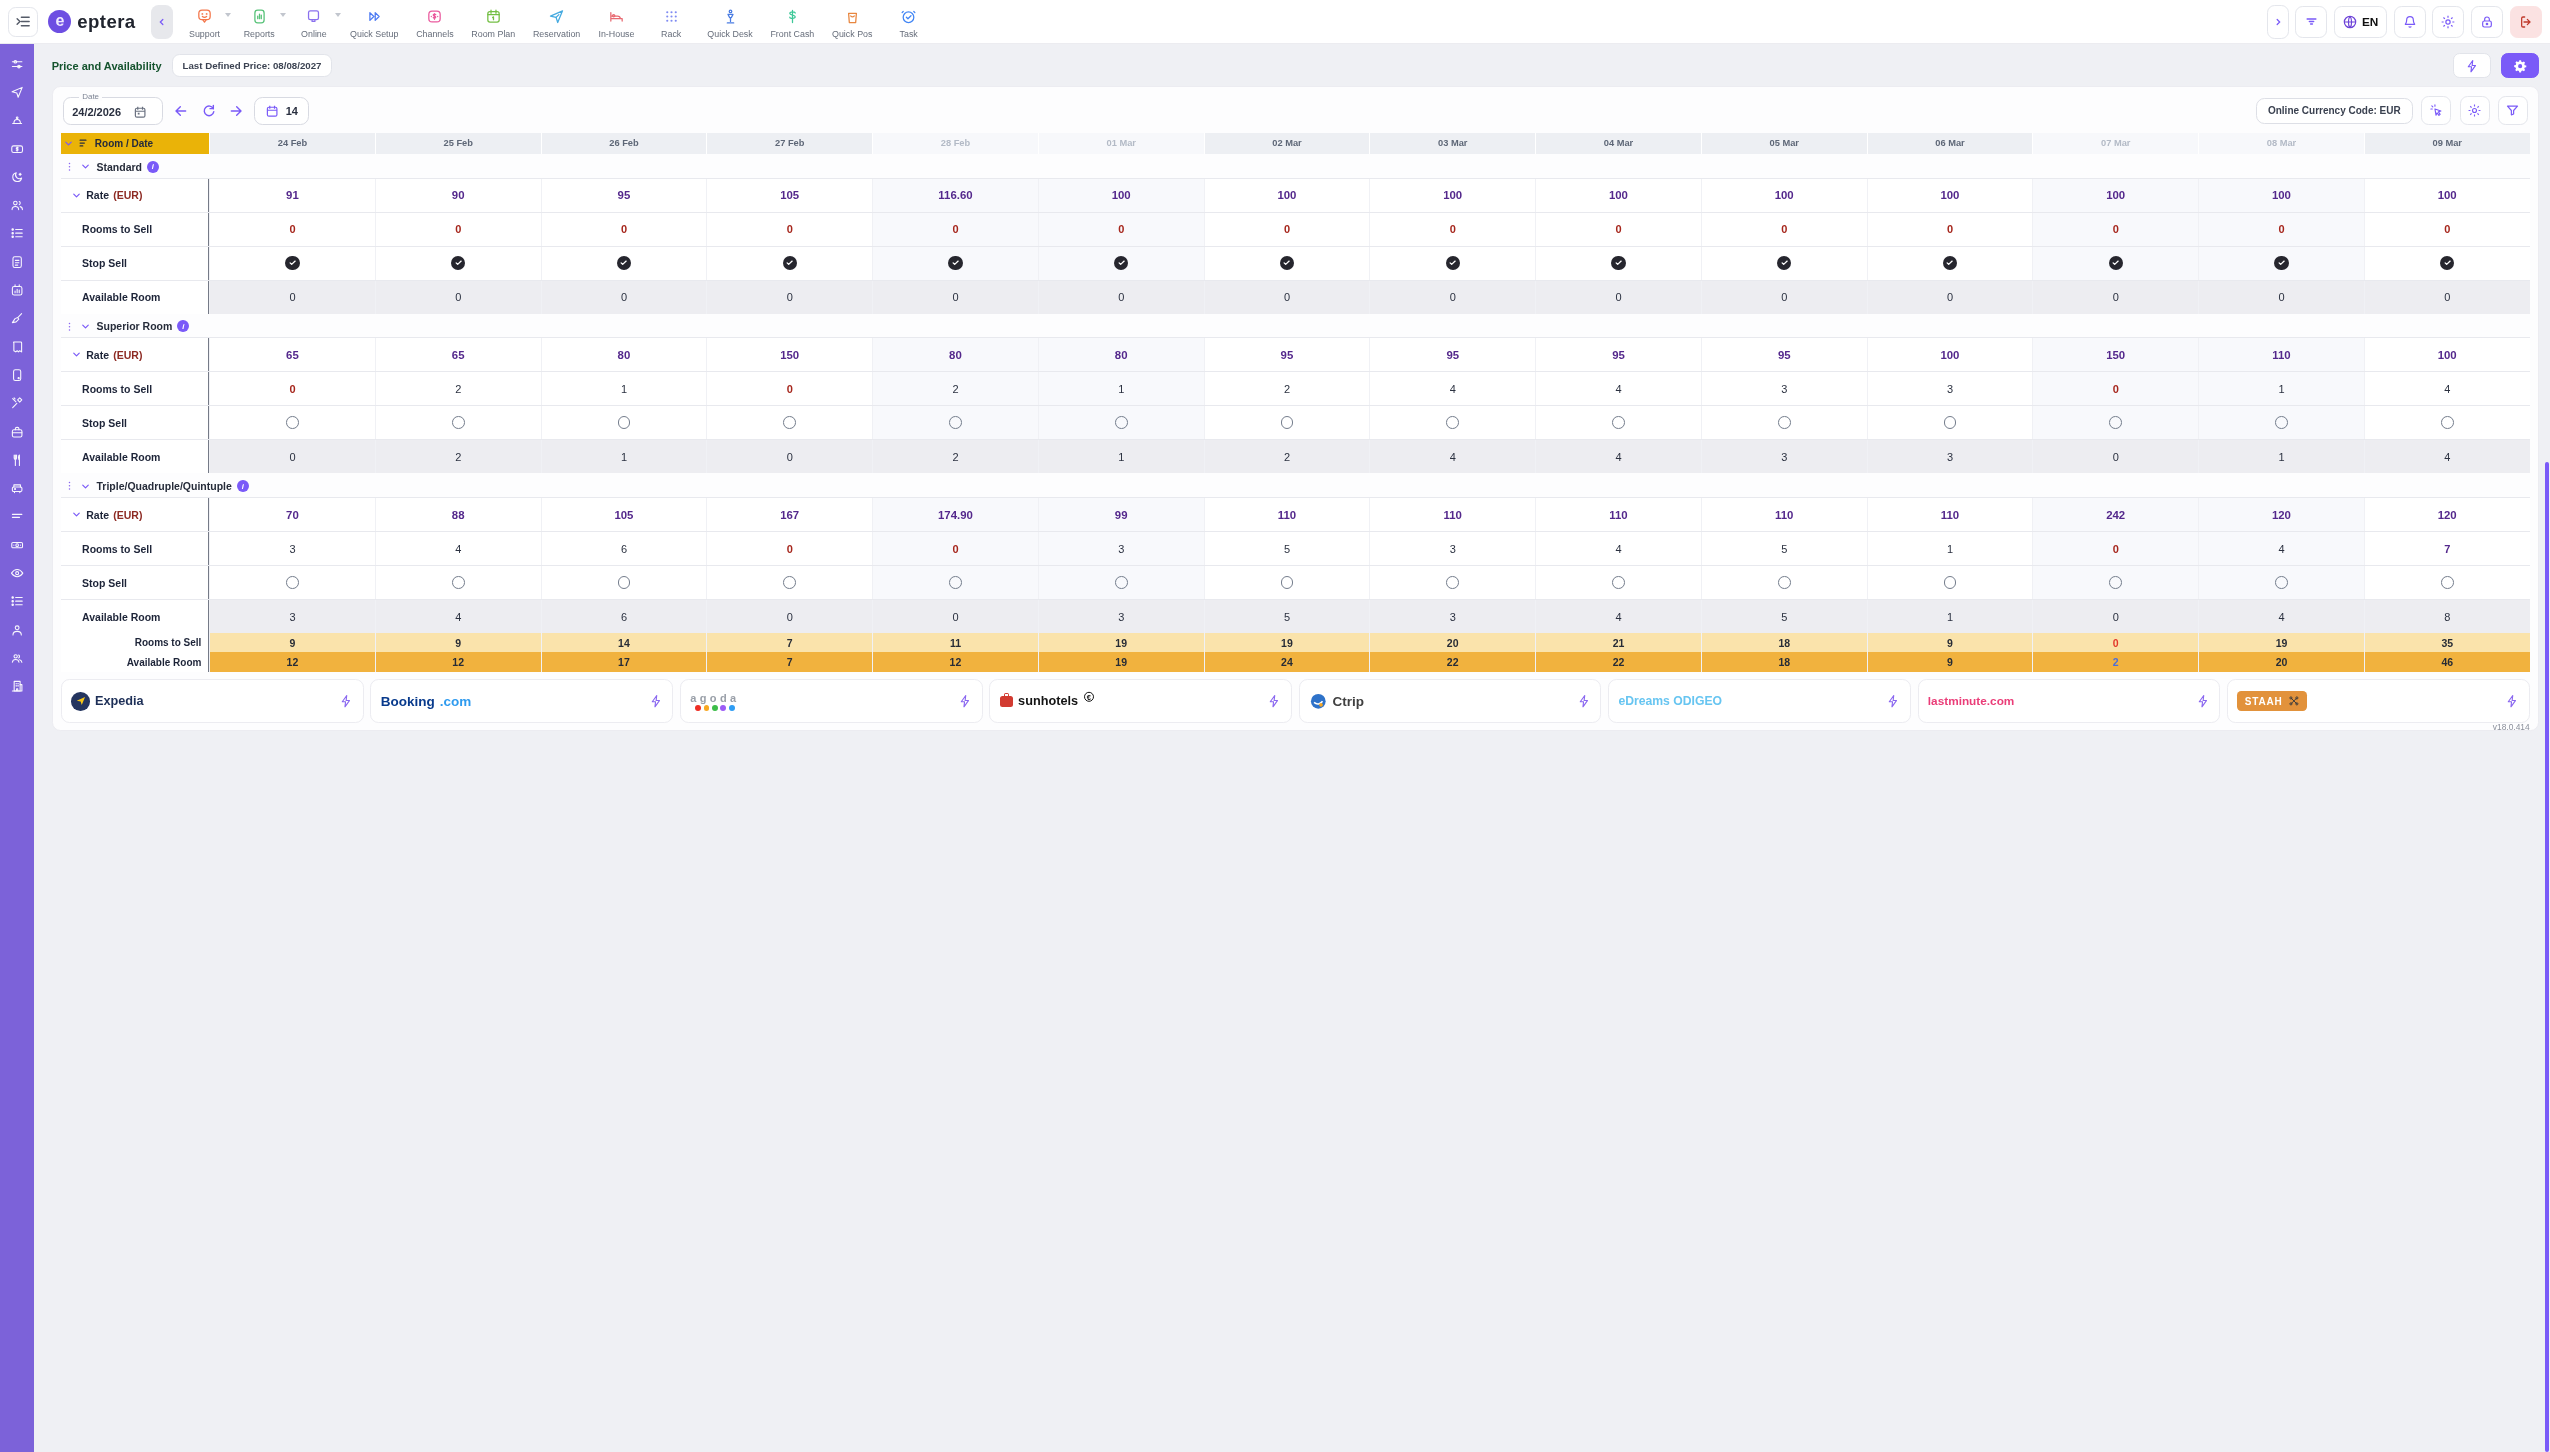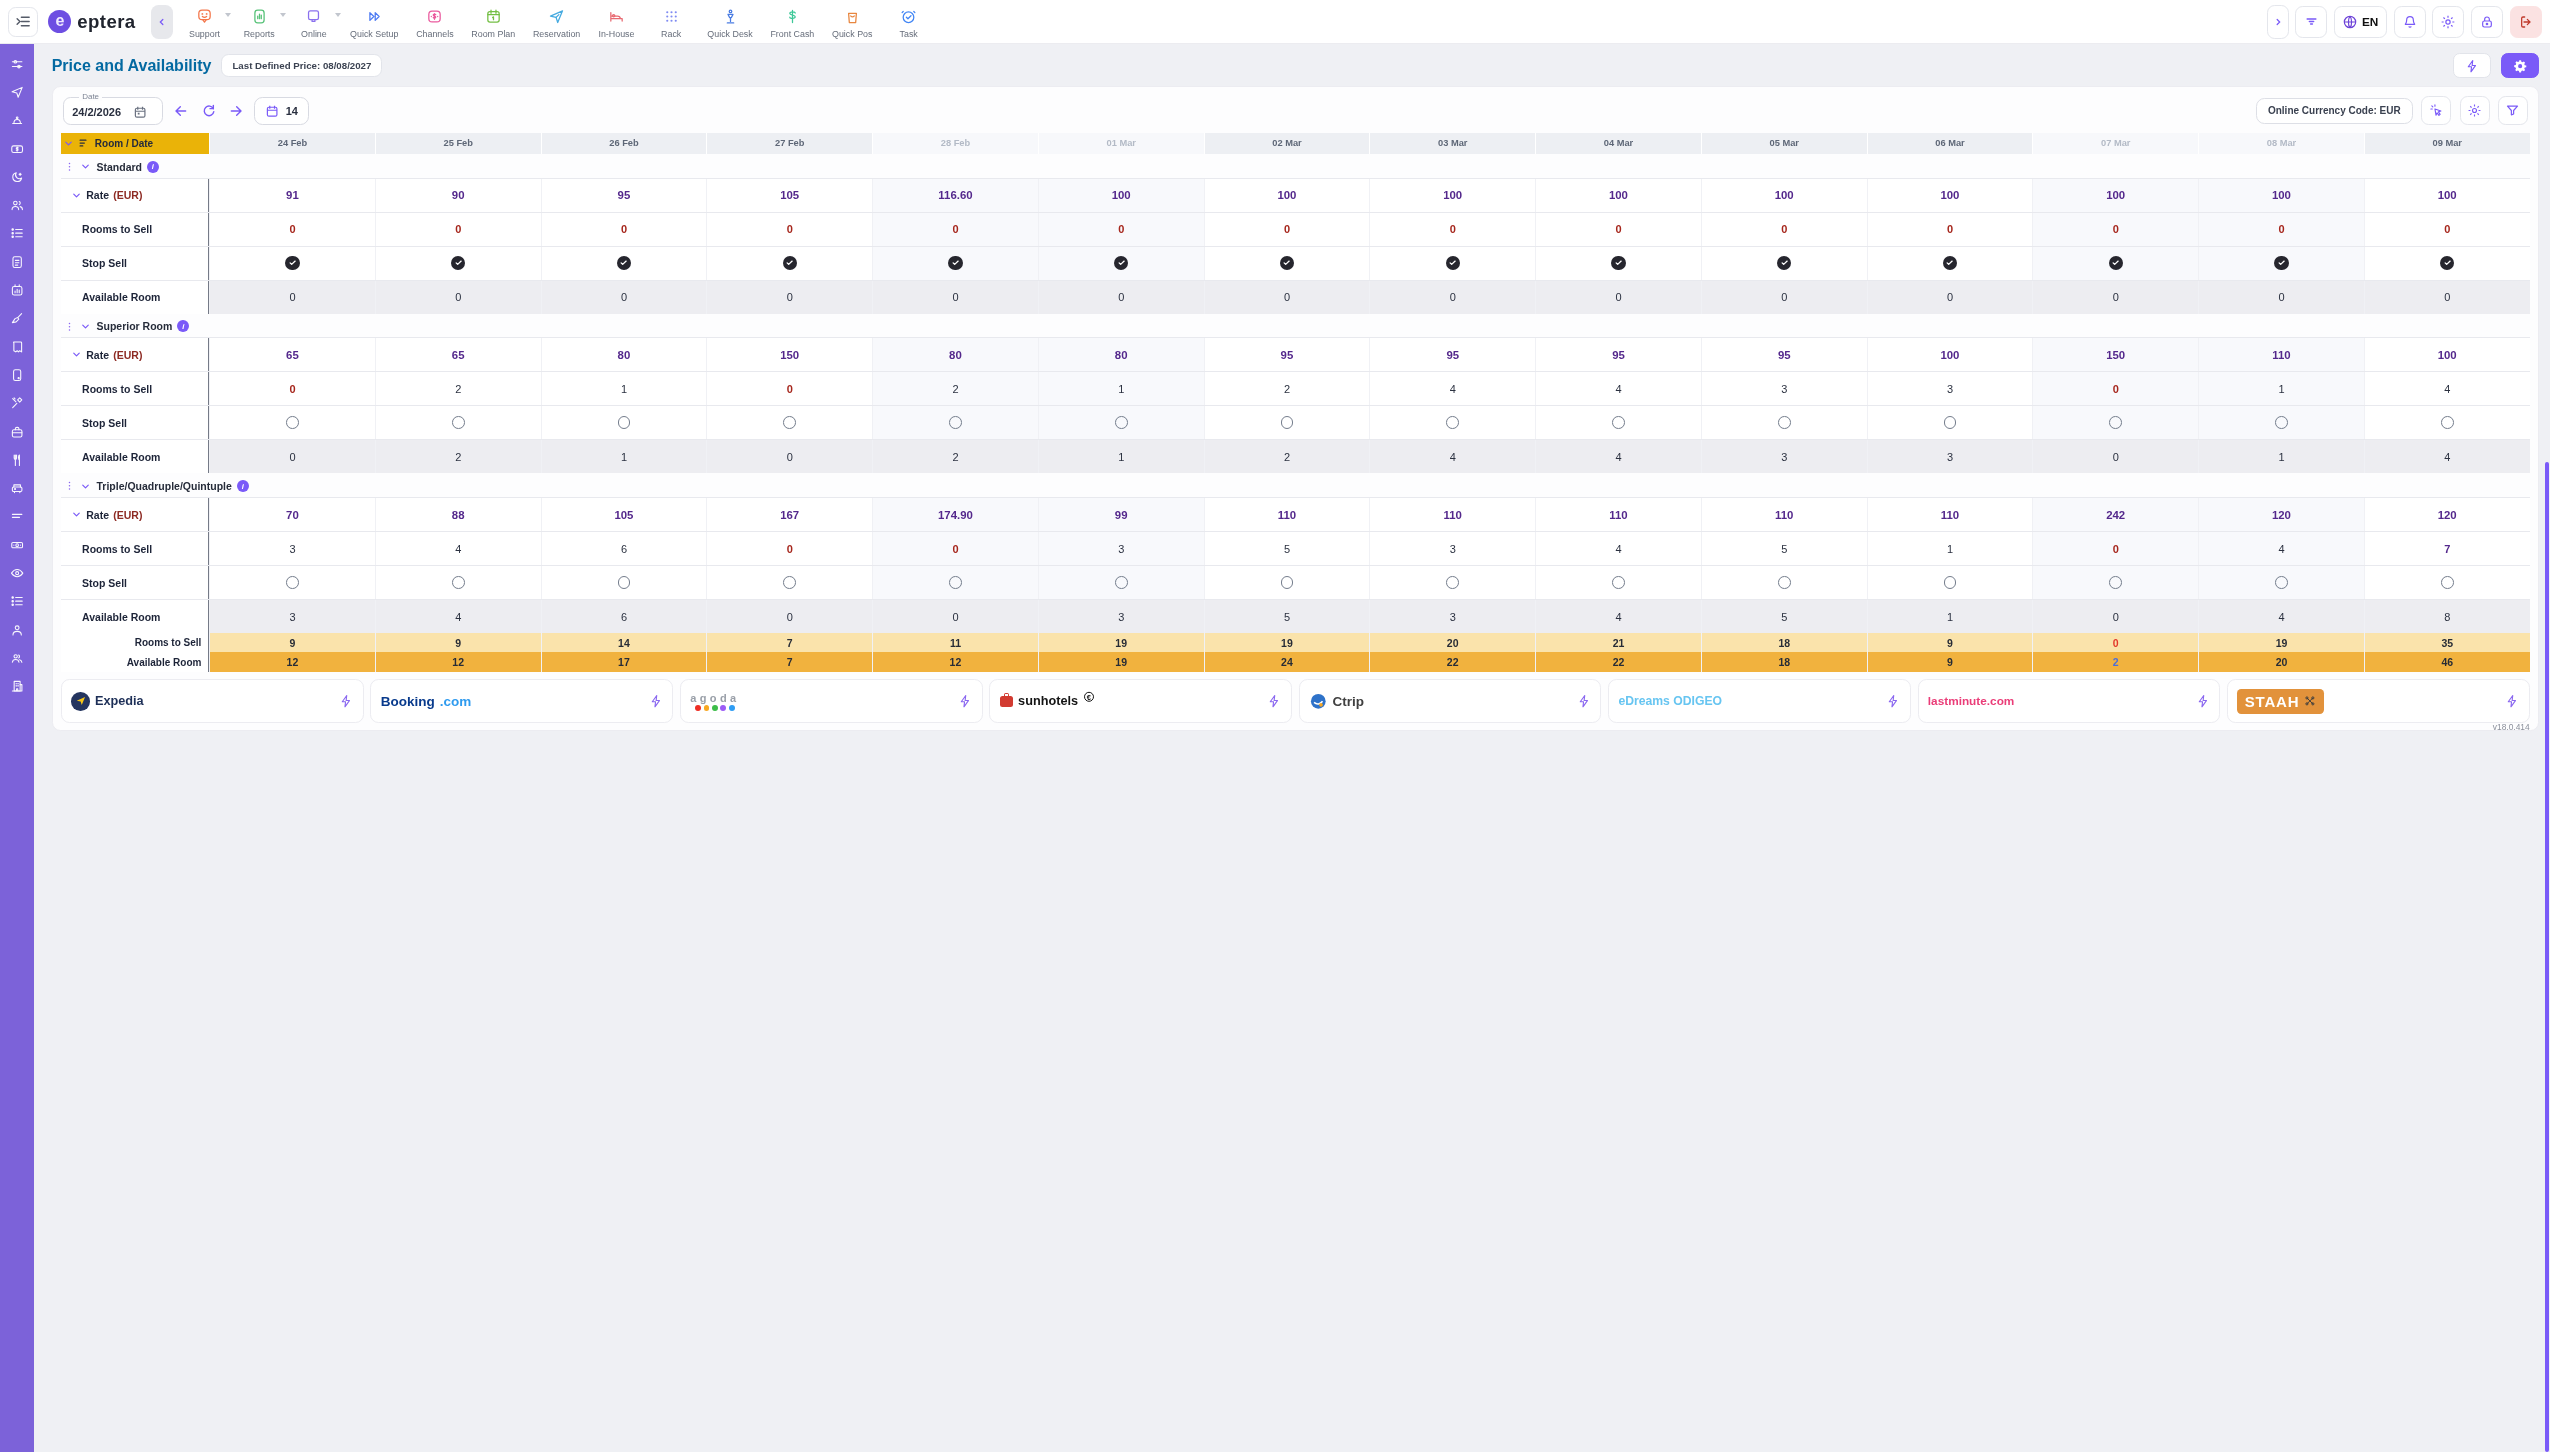--- a/index.html
+++ b/index.html
@@ -27,21 +27,21 @@
   .lang-btn{width:auto;padding:0 7.6px;gap:3.4px;color:#6d42d8;font-weight:600;font-size:11.8px}
   .lang-btn .lt{color:#111}
   .logout-btn{background:#fbe2e2;border-color:#fbe2e2;color:#c0392b}
   
   .sidebar{position:fixed;top:44px;left:0;bottom:0;width:34px;background:#7c62d9;display:flex;
      flex-direction:column;align-items:center;padding-top:12.7px;gap:14px;overflow:hidden;z-index:20}
   .sb-ic{color:#fff;opacity:.95;flex:0 0 auto;cursor:pointer}
   
   .main{position:absolute;top:44px;left:34px;right:0;bottom:0;padding:5.9px 11px 0 17.7px}
   .page-head{display:flex;align-items:center;gap:10px;height:32px;margin-bottom:4.2px}
-  .page-title{font-size:16px;font-weight:700;color:#0369a1}
+  .page-title{font-size:11px;font-weight:700;color:#14532d}
   .pill{background:#fff;border:0.8px solid #e2e4ea;border-radius:7.6px;padding:5px 10px;font-size:9.7px;
      font-weight:600;color:#3c4352}
   .ph-spacer{flex:1}
   .sq-btn{display:flex;align-items:center;justify-content:center;width:38px;height:25px;border-radius:6.7px;
      border:0.8px solid #e2e4ea;background:#fff;color:#7a5af8;cursor:pointer}
   .sq-btn.primary{background:#7a5af8;border-color:#7a5af8;color:#fff}
   .panel{background:#fdfdfe;border:0.8px solid #ececf1;border-radius:8.4px;padding:7.6px 8.4px 6.7px;position:relative}
   
   .toolbar{display:flex;align-items:center;gap:8.4px;padding:1.7px 1.7px 7.6px}
   .datefield{position:relative;border:0.8px solid #d8dae2;border-radius:7.6px;padding:6.7px 8.4px 5px;min-width:100px;
@@ -106,21 +106,21 @@
   .ago-dots i{width:5.9px;height:5.9px;border-radius:50%}
   .sun-case{width:13.5px;height:11px;border-radius:2.5px;background:#d23b31;position:relative}
   .sun-case:before{content:"";position:absolute;left:4.2px;right:4.2px;top:-2.5px;height:2.5px;border:1.3px solid #d23b31;border-bottom:none;border-radius:1.7px 1.7px 0 0}
   .sun-t{font-size:12.7px;font-weight:700;color:#141414}
   .sun-e{font-size:7.6px;font-weight:700;color:#141414;border:0.8px solid #141414;border-radius:50%;width:10px;height:10px;
      display:inline-flex;align-items:center;justify-content:center;margin-left:0.8px;transform:translateY(-4.2px)}
   .ctr-t{font-size:13.5px;font-weight:700;color:#404040}
   .edr-t{font-size:12.2px;font-weight:600;color:#67c5f1}
   .lm-t{font-size:11.8px;font-weight:700;color:#ea3d78}
   .staah{background:#e2923b;border-radius:4.2px;padding:4.2px 7.6px;display:flex;align-items:center;gap:5px}
-  .staah b{color:#fff;font-size:15px;letter-spacing:0.8px}
+  .staah b{color:#fff;font-size:10px;letter-spacing:0.8px}
   .scroll-thumb{position:fixed;right:0.8px;top:462px;bottom:0;width:4.2px;background:#7a5af8;border-radius:2.5px;z-index:40}
 </style>
 </head>
 <body>
 
 <header class="topbar">
   <button class="iconbtn menu-btn">
     <svg width="17" height="17" viewBox="0 0 24 24" fill="none" stroke="#555b68" stroke-width="2" stroke-linecap="round">
         <path d="M9 6h11M9 12h11M9 18h11M3 8l4 4-4 4"></path>
       </svg>

